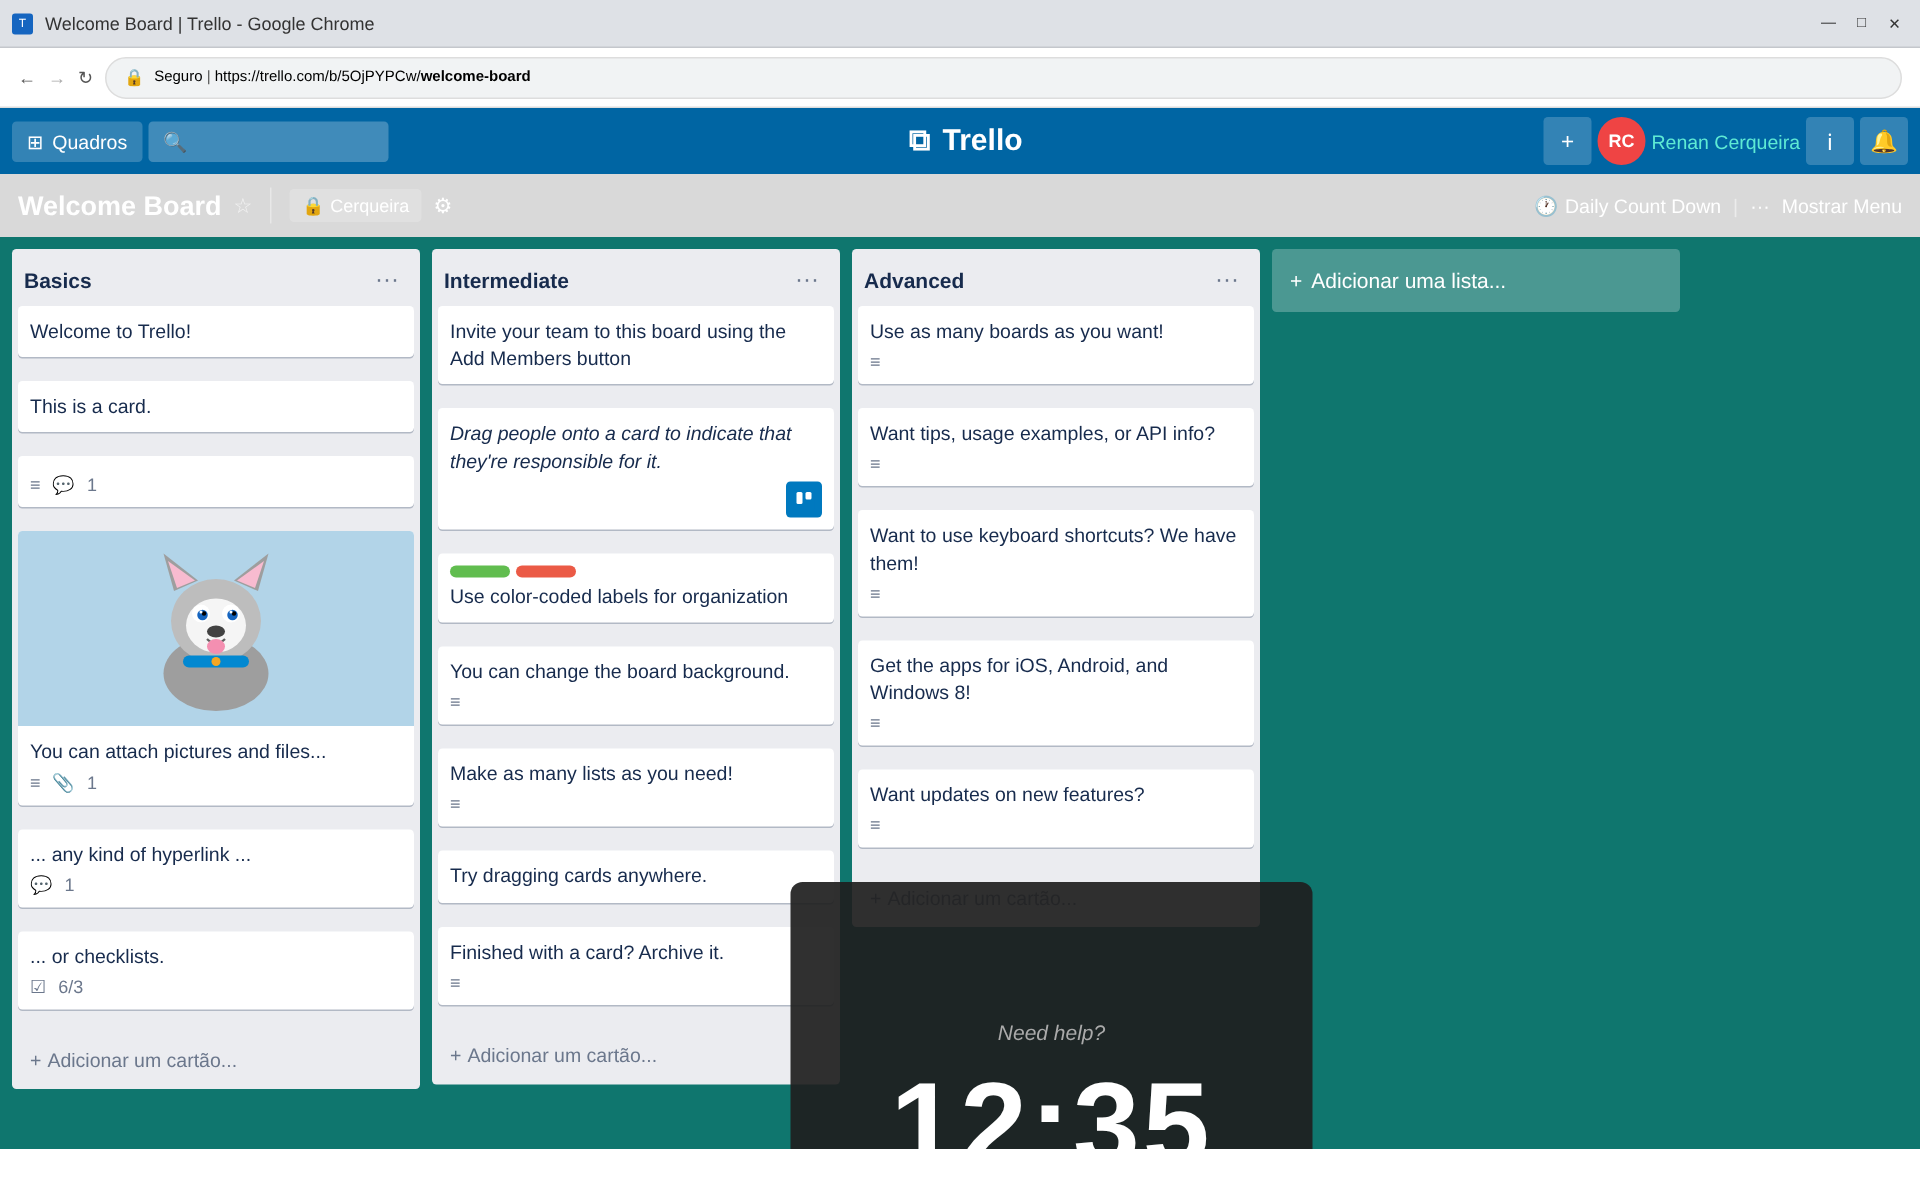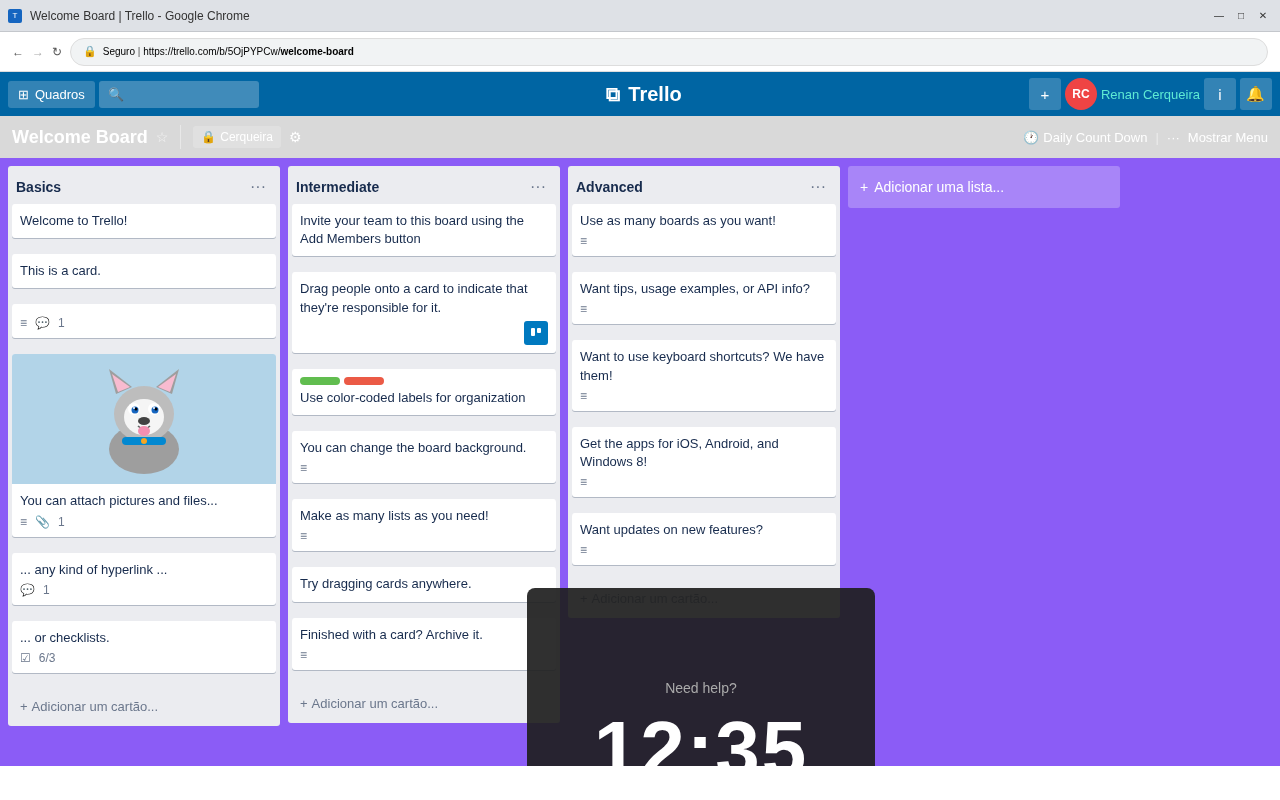--- a/index.html
+++ b/index.html
@@ -137,21 +137,21 @@
       background: rgba(255,255,255,0.2); border-radius: 3px; padding: 4px 8px; cursor: pointer;
     }
     .board-header-right { margin-left: auto; display: flex; align-items: center; gap: 8px; }
     .daily-countdown { color: white; font-size: 13px; cursor: pointer; display: flex; align-items: center; gap: 4px; }
     .more-menu-btn { color: white; font-size: 13px; cursor: pointer; display: flex; align-items: center; gap: 4px; }
     .show-menu-btn { color: white; font-size: 13px; cursor: pointer; }
 
     
     .board-content {
       flex: 1;
-      background: #8b5cf6;
+      background: #0f766e;
       overflow-x: auto;
       padding: 8px;
       display: flex;
       gap: 8px;
       align-items: flex-start;
       position: relative;
     }
 
     
     .list {
@@ -237,21 +237,21 @@
       height: 300px;
       background: rgba(30,30,30,0.92);
       border-radius: 8px;
       display: flex;
       flex-direction: column;
       align-items: center;
       justify-content: center;
       z-index: 100;
       color: white;
     }
-    .countdown-label { font-size: 14px; color: #aaa; margin-bottom: 8px; }
+    .countdown-label { font-size: 14px; color: #aaa; margin-bottom: 8px; font-style: italic; }
     .countdown-time { font-size: 80px; font-weight: bold; color: white; letter-spacing: 2px; }
   </style>
 </head>
 <body>
 
 <div class="browser-titlebar">
   <div class="tab-bar" style="background:transparent; padding:0; height:auto; align-items:center; gap:8px; flex:1;">
     <div class="tab-favicon">T</div>
     <span style="font-size:12px; color:#333;">Welcome Board | Trello - Google Chrome</span>
   </div>
@@ -424,21 +424,21 @@
       <div class="list-header">
         <span>Intermediate</span>
         <button class="list-menu-btn">···</button>
       </div>
       <div class="list-cards">
 
         <div class="card">
           <div class="card-text">Invite your team to this board using the Add Members button</div>
         </div>
 
-        <div class="card" style="position:relative; padding-bottom:36px;">
+        <div class="card" style="position:relative; padding-bottom:36px;font-style:italic;">
           <div class="card-text">Drag people onto a card to indicate that they're responsible for it.</div>
           <div class="card-trello-icon">
             <svg width="14" height="14" viewBox="0 0 14 14" fill="none">
               <rect width="14" height="14" rx="2" fill="#0079bf"></rect>
               <rect x="2" y="2" width="4" height="8" rx="1" fill="white"></rect>
               <rect x="8" y="2" width="4" height="5" rx="1" fill="white"></rect>
             </svg>
           </div>
         </div>
 

